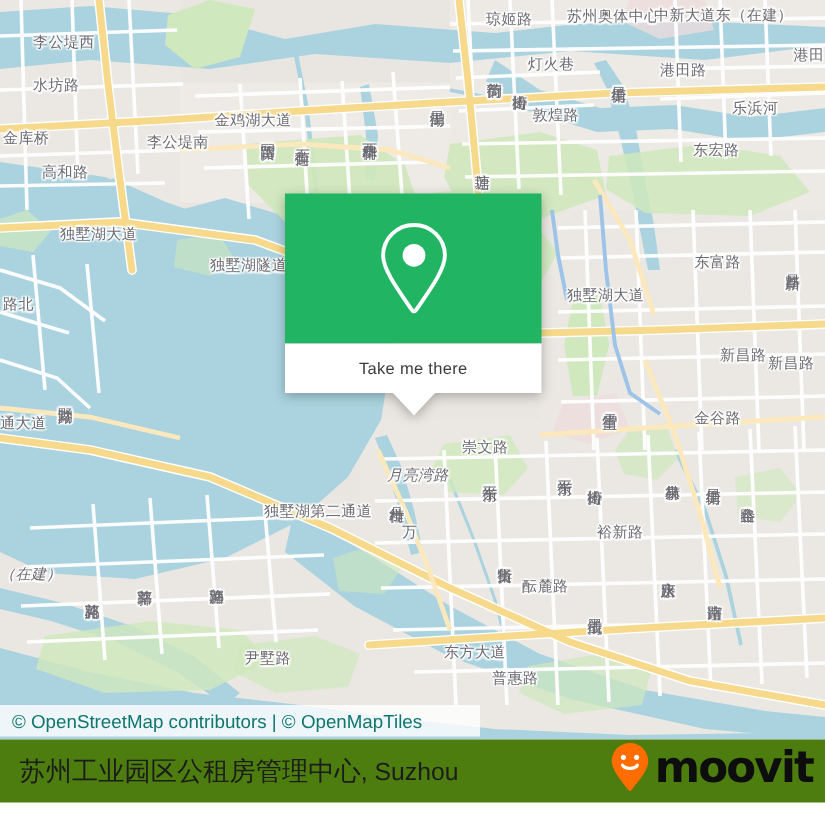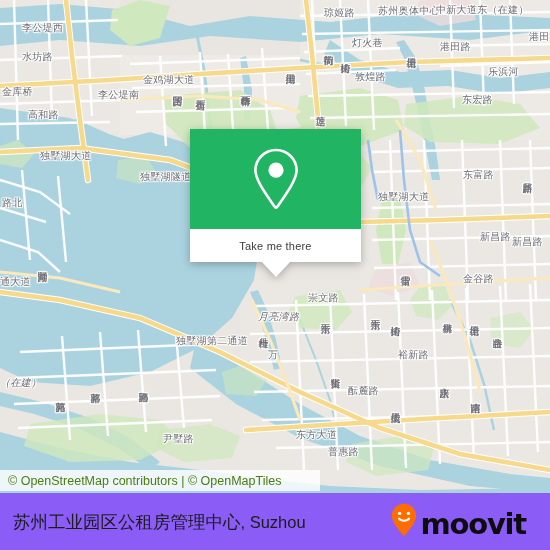--- a/index.html
+++ b/index.html
@@ -50,21 +50,21 @@
     left: 0; top: 470px;
     width: 320px; height: 21px;
     background: rgba(255,255,255,0.80);
     display: flex; align-items: center;
     padding-left: 8px;
     box-sizing: border-box;
   }
   #attribution span {
     font-family: "Liberation Sans", sans-serif;
     font-size: 12.5px;
-    color: #4d7c0f;
+    color: #0f766e;
     white-space: nowrap;
   }
 
   
   #popup-card {
     position: absolute;
     left: 190px; top: 129px;
     width: 171px;
     filter: drop-shadow(0 2px 4px rgba(0,0,0,0.28));
   }
@@ -93,22 +93,22 @@
     width: 0; height: 0;
     border-left: 14px solid transparent;
     border-right: 14px solid transparent;
     border-top: 15px solid #ffffff;
   }
 
   
   #footer {
     position: absolute;
     left: 0; top: 493px;
-    width: 550px; height: 57px;
-    background: #8b5cf6;
+    width: 550px; height: 42px;
+    background: #4d7c0f;
     overflow: hidden;
   }
   #footer-watermark {
     position: absolute; left: 0; top: -493px;
     opacity: 0.07;
     pointer-events: none;
   }
   #footer-title {
     position: absolute;
     left: 13px; top: 50%;
@@ -117,23 +117,23 @@
     font-family: "DejaVu Sans", sans-serif;
     font-size: 17.5px;
     color: #1c1c1c;
   }
   #footer-title .cityname {
     font-family: "Liberation Sans", sans-serif;
     font-size: 16.5px;
   }
   #brand-logo {
     position: absolute;
-    right: 24px; top: 50%;
+    right: 8px; top: 50%;
     transform: translateY(-50%);
-    display: flex; align-items: flex-end; gap: 3px;
+    display: flex; align-items: flex-start; gap: 3px;
   }
   #brand-wordmark {
     font-family: "DejaVu Sans", sans-serif;
     font-weight: bold;
     font-size: 29px;
     color: #0d0d0d;
     letter-spacing: -1.2px;
   }
 </style>
 </head>

